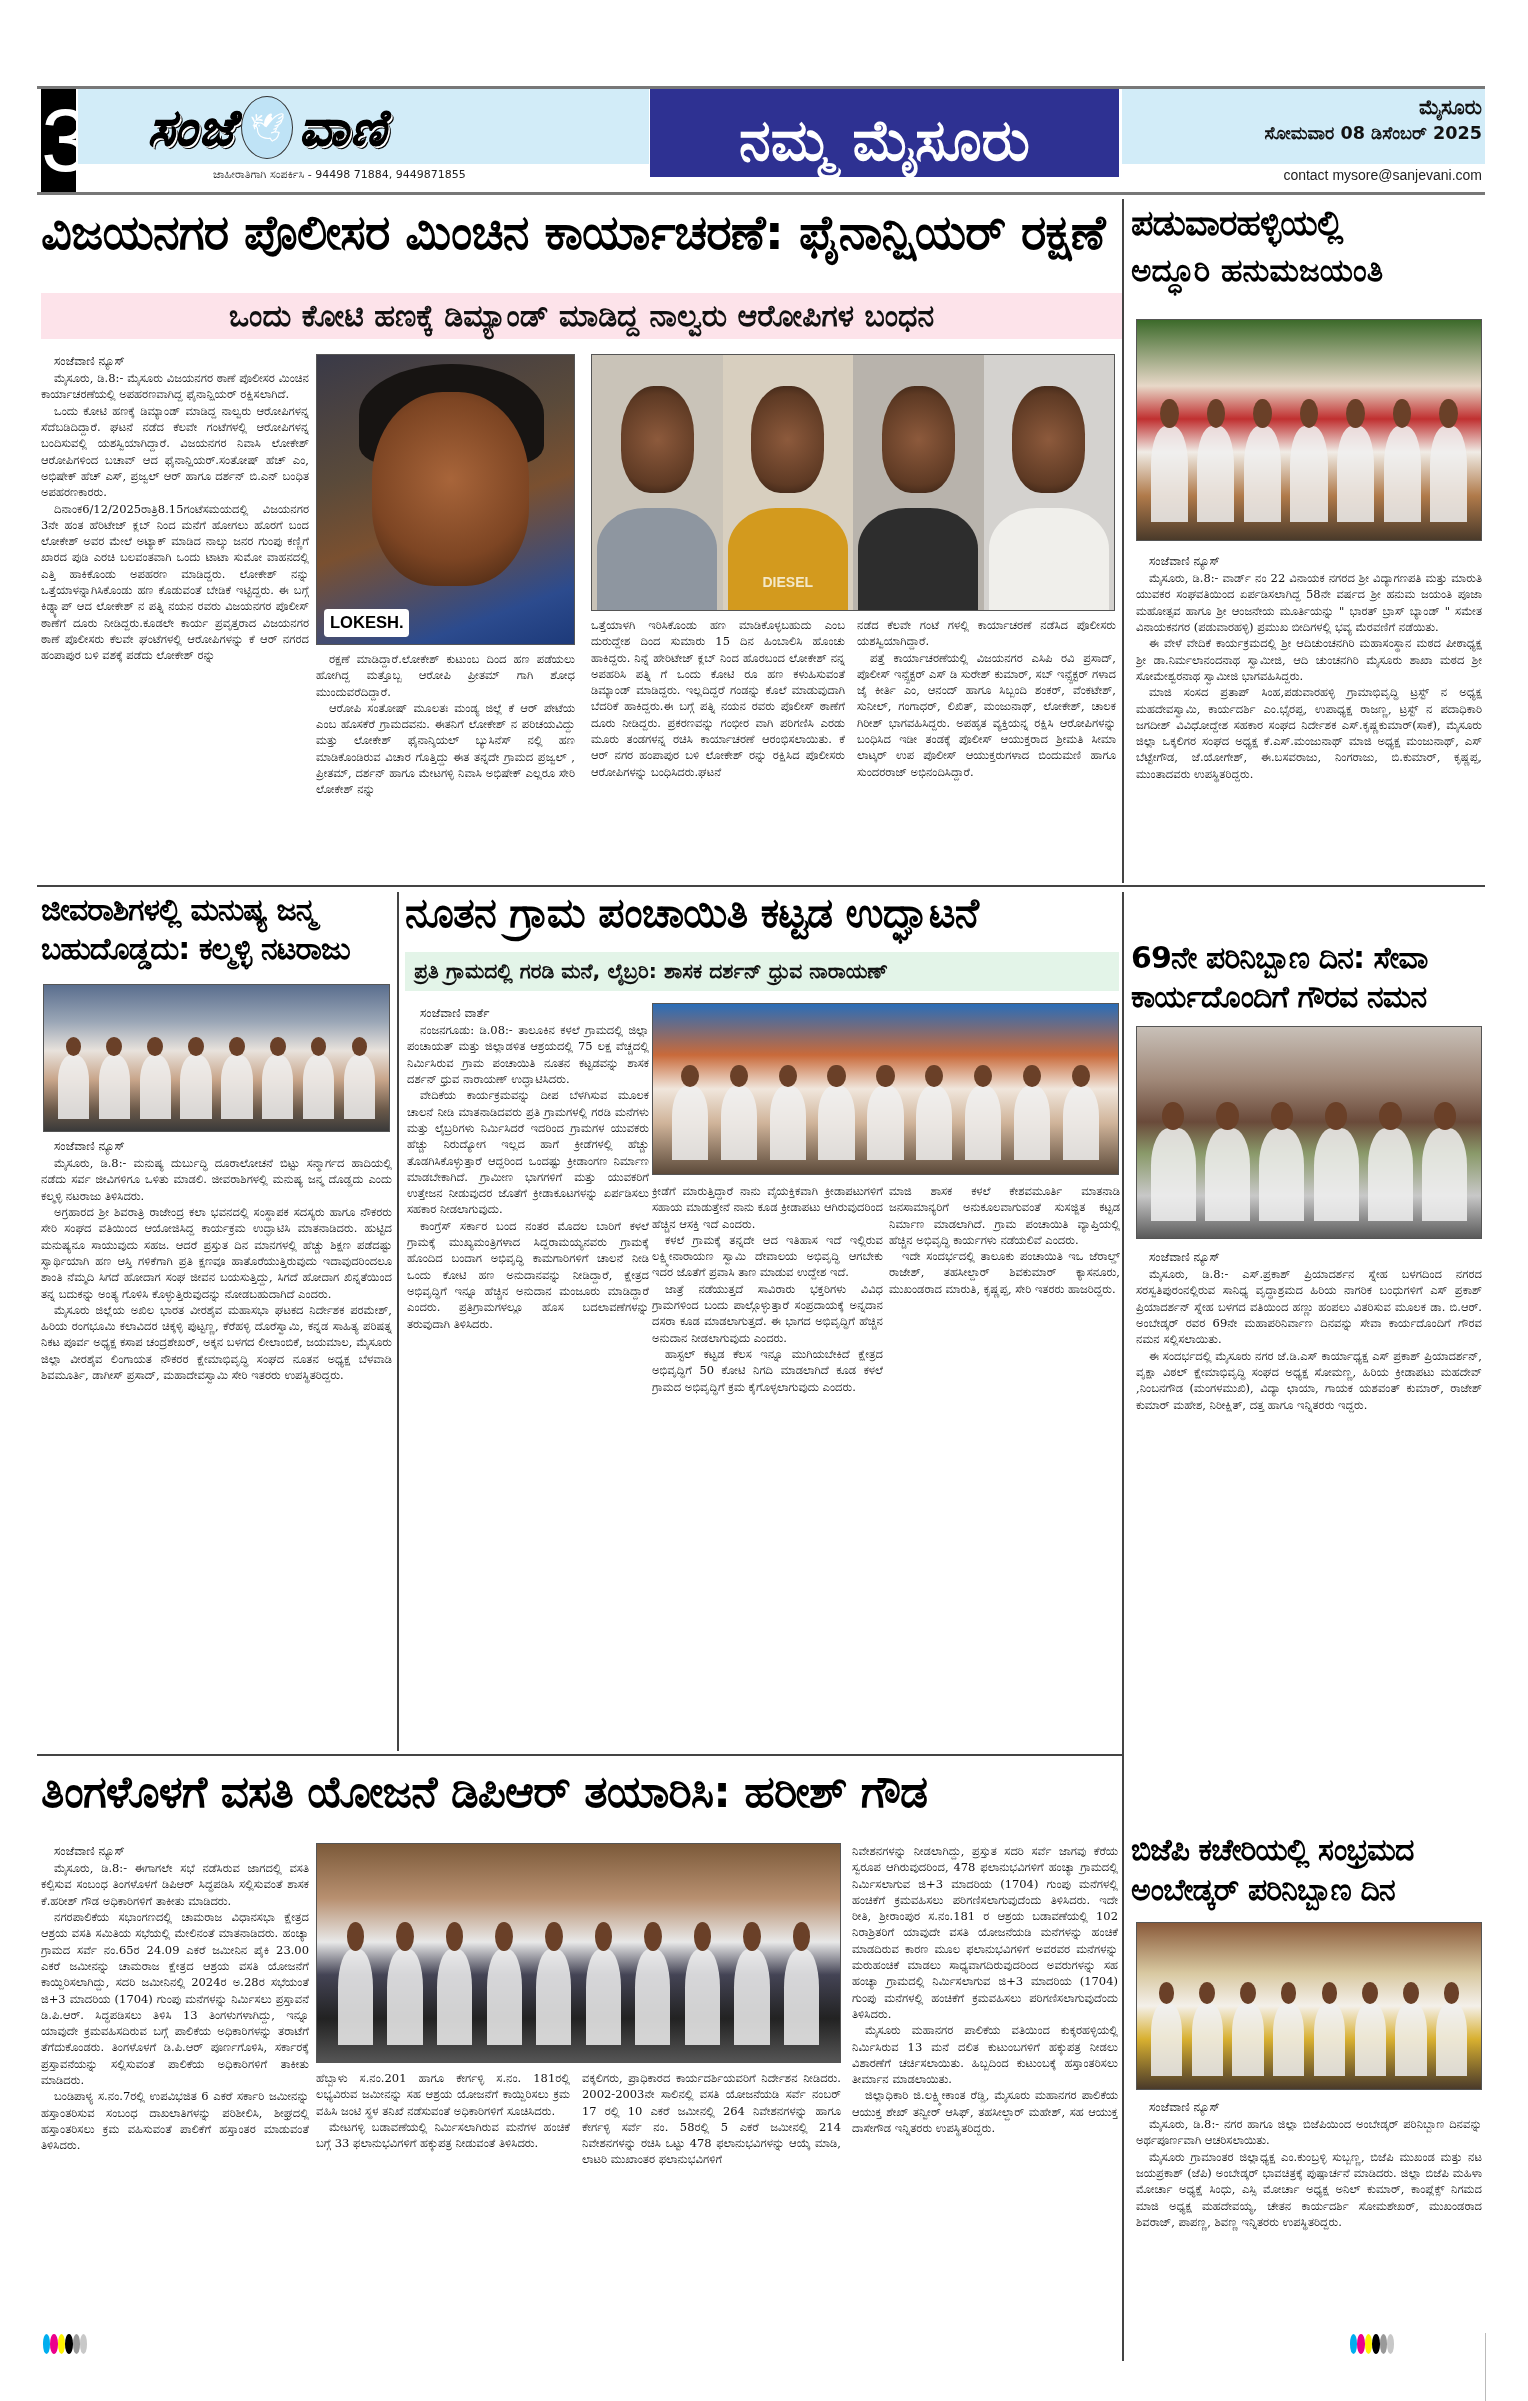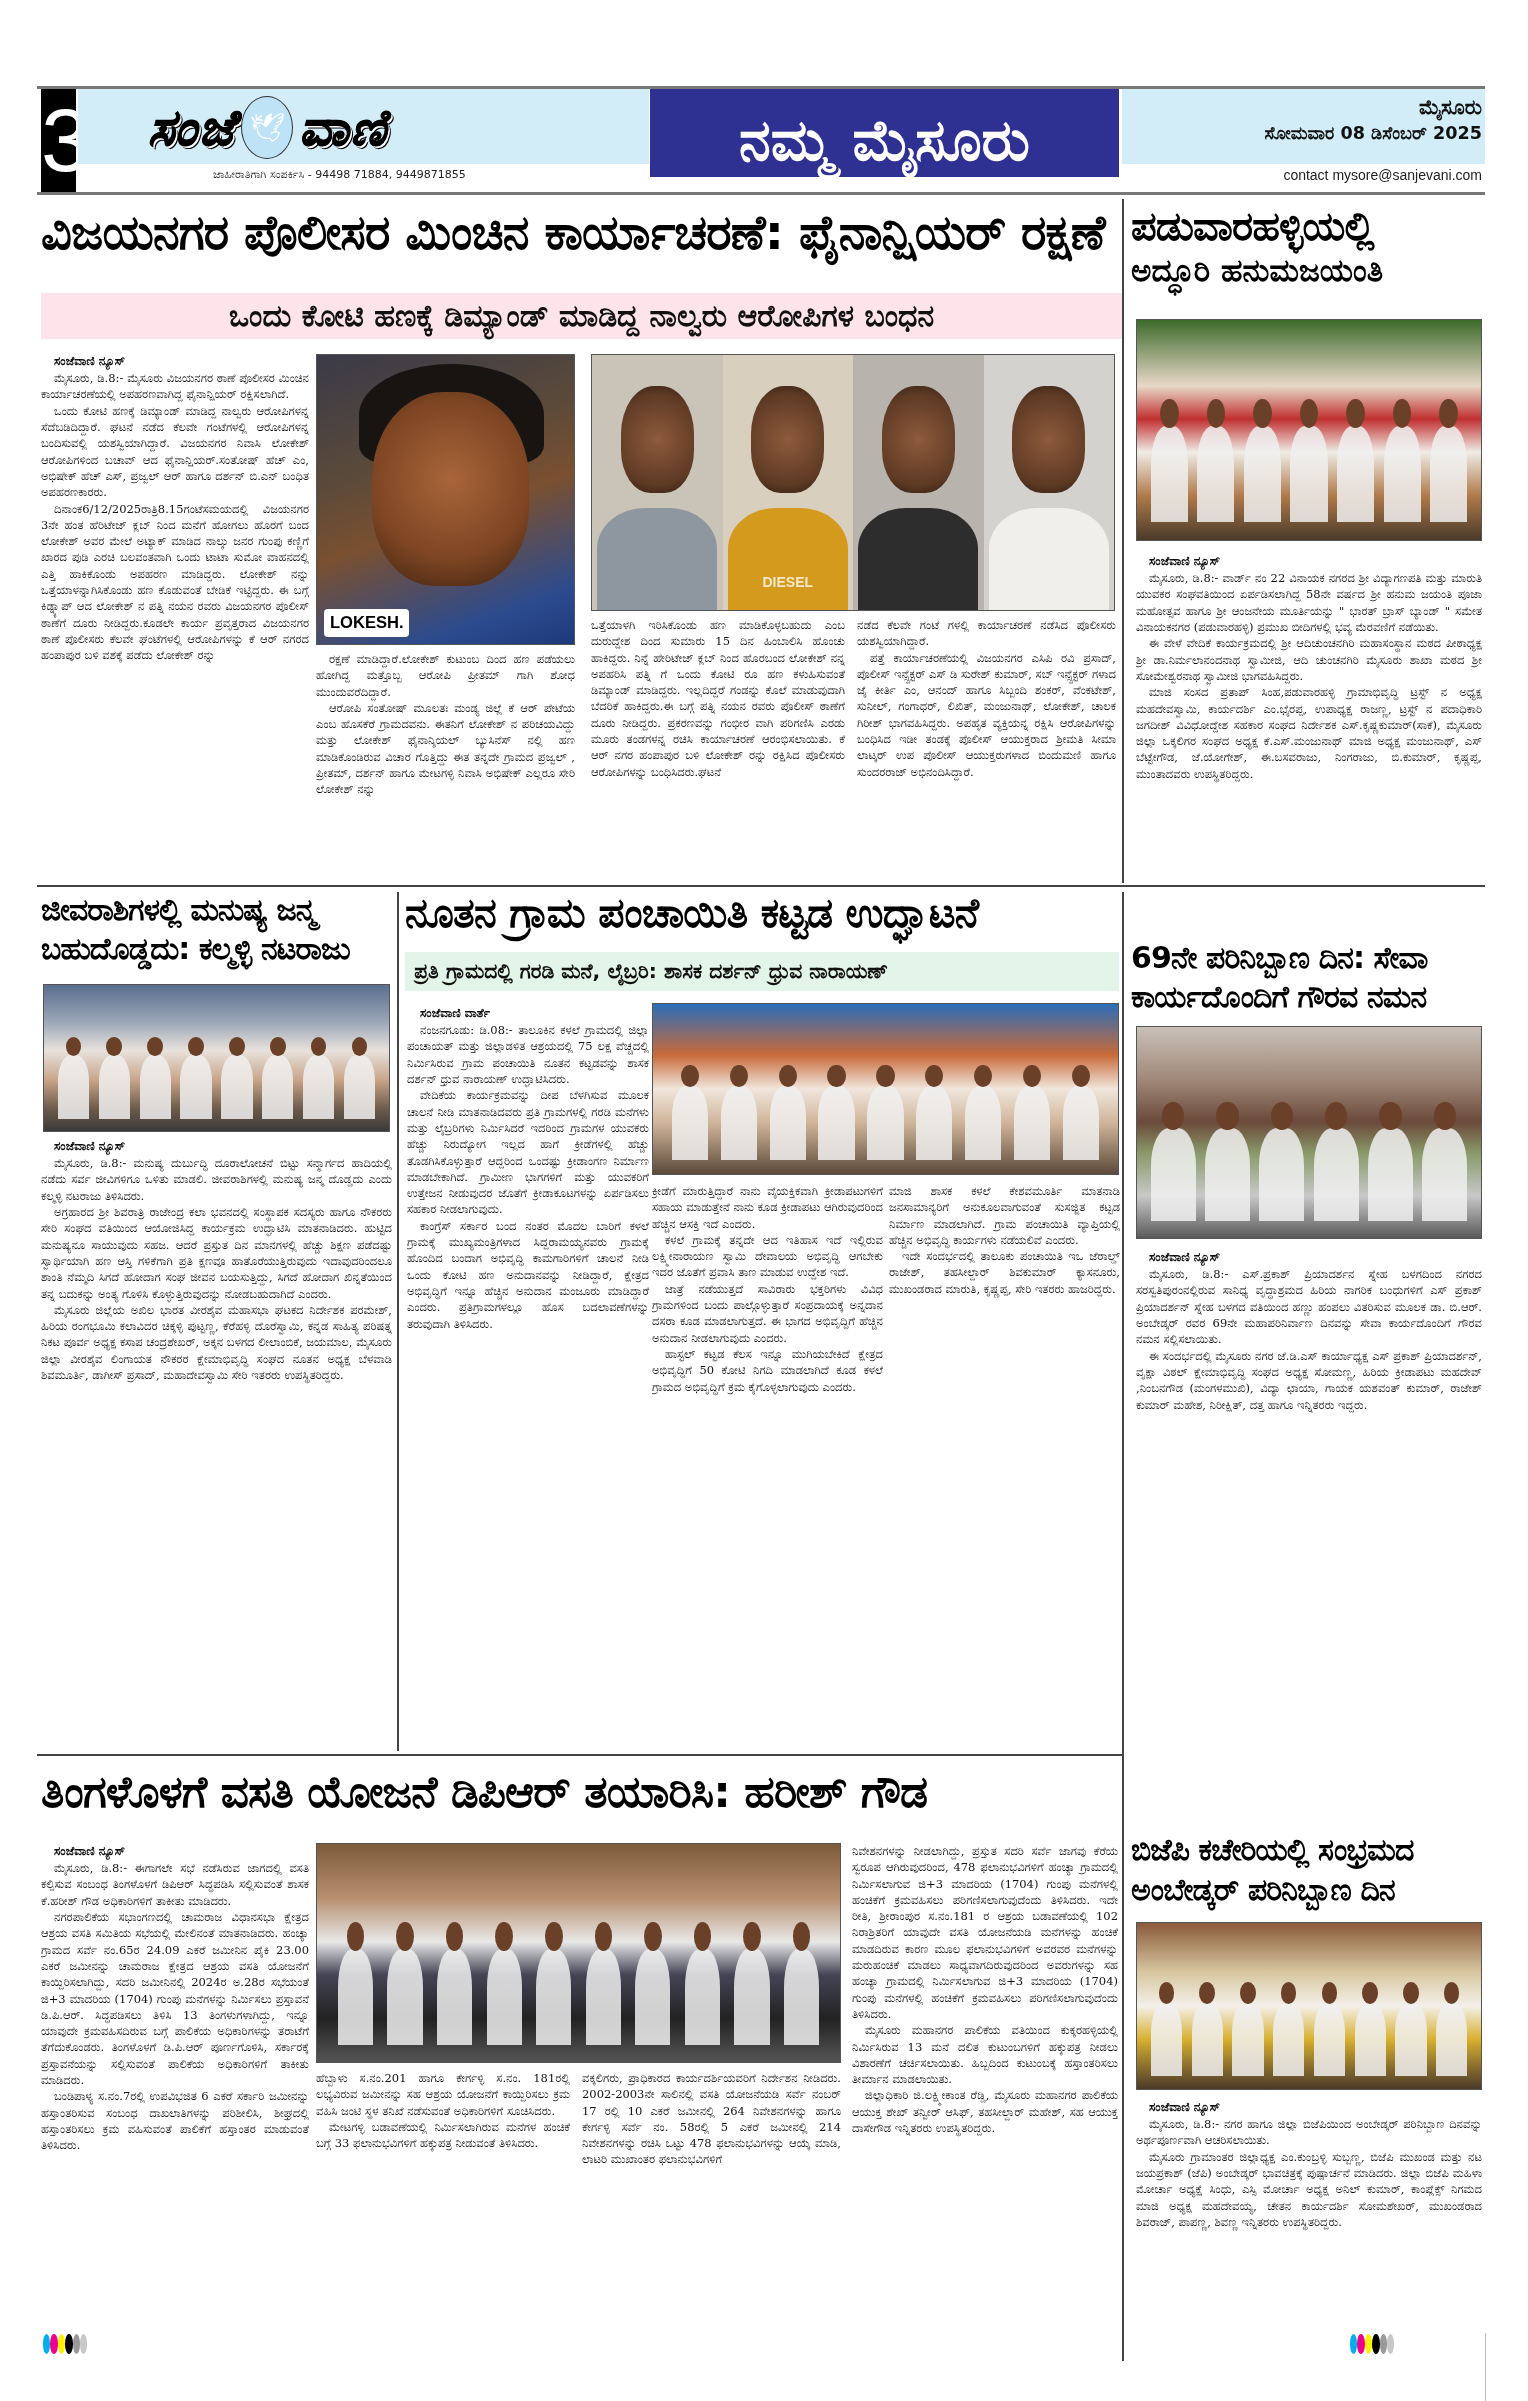--- a/index.html
+++ b/index.html
@@ -29,26 +29,26 @@
   .dateline { right: 52px; top: 123px; font-size: 17.6px; font-weight: bold; }
   .contact-right { right: 52px; top: 167px; font-size: 14px; color: #222; font-family: "Liberation Sans", sans-serif; }
 
   
   .hl { font-weight: 900; color: #000; line-height: 1.05; font-family: "DejaVu Sans", sans-serif; }
   .hl-main { left: 41px; top: 207px; width: 1081px; font-size: 48px; letter-spacing: -0.9px; white-space: nowrap; }
   .sub-pink { left: 41px; top: 293px; width: 1081px; height: 46px; background: #fde3ea; font-weight: 900;
               font-size: 30px; line-height: 46px; text-align: center; }
   .vrule { background: #444; width: 1.8px; }
 
-  .hl-side { font-size: 40px; letter-spacing: -0.9px; }
+  .hl-side { font-size: 35px; letter-spacing: -0.9px; }
 
   
   .col { font-family: "DejaVu Serif", serif; font-size: 11.5px; line-height: 16.3px; text-align: justify; color: #111; }
   .col p { text-indent: 13px; }
-  .byline { font-weight: bold; font-size: 12px; text-indent: 13px; display: block; margin-bottom: 0.9px; }
+  .byline { font-weight: normal; font-size: 12px; text-indent: 13px; display: block; margin-bottom: 0.9px; }
 
   
   .photo { overflow: hidden; border: 0.9px solid #555; }
   .ph-lokesh { background: linear-gradient(160deg,#3a3a48 0%,#5a4a3a 35%,#7a5030 55%,#2c4b8e 85%,#1d3a7a 100%); }
   .ph-lokesh .face { position:absolute; left: 55px; top: 37px; width: 157px; height: 194px; border-radius: 45% 45% 40% 40%;
                      background: radial-gradient(circle at 50% 45%, #a8653a 0%, #7d4523 60%, #3d2211 100%); }
   .ph-lokesh .hair { position:absolute; left: 42px; top: 9.2px; width: 185px; height: 102px; border-radius: 50% 50% 20% 20%; background: #171412; }
   .lokesh-tag { position: absolute; left: 7.4px; bottom: 7.4px; background: #fff; color: #000; font-weight: 900; font-family: "Liberation Sans", sans-serif;
                 font-size: 16.6px; padding: 3.7px 5.5px; border-radius: 3.7px; }
   .mug { position: absolute; top: 0; height: 100%; }

